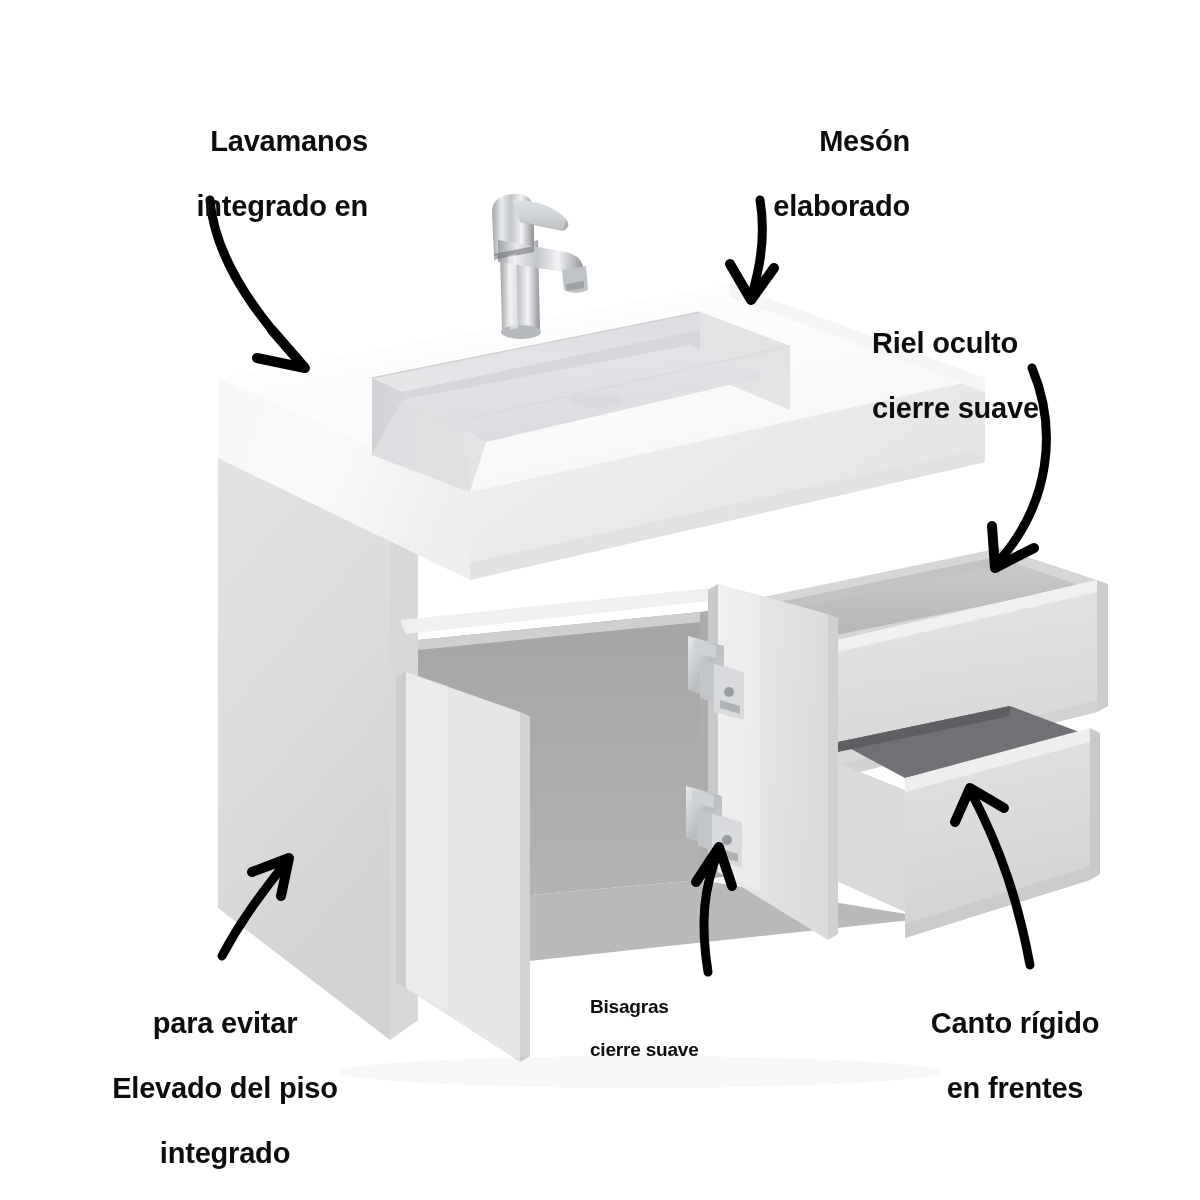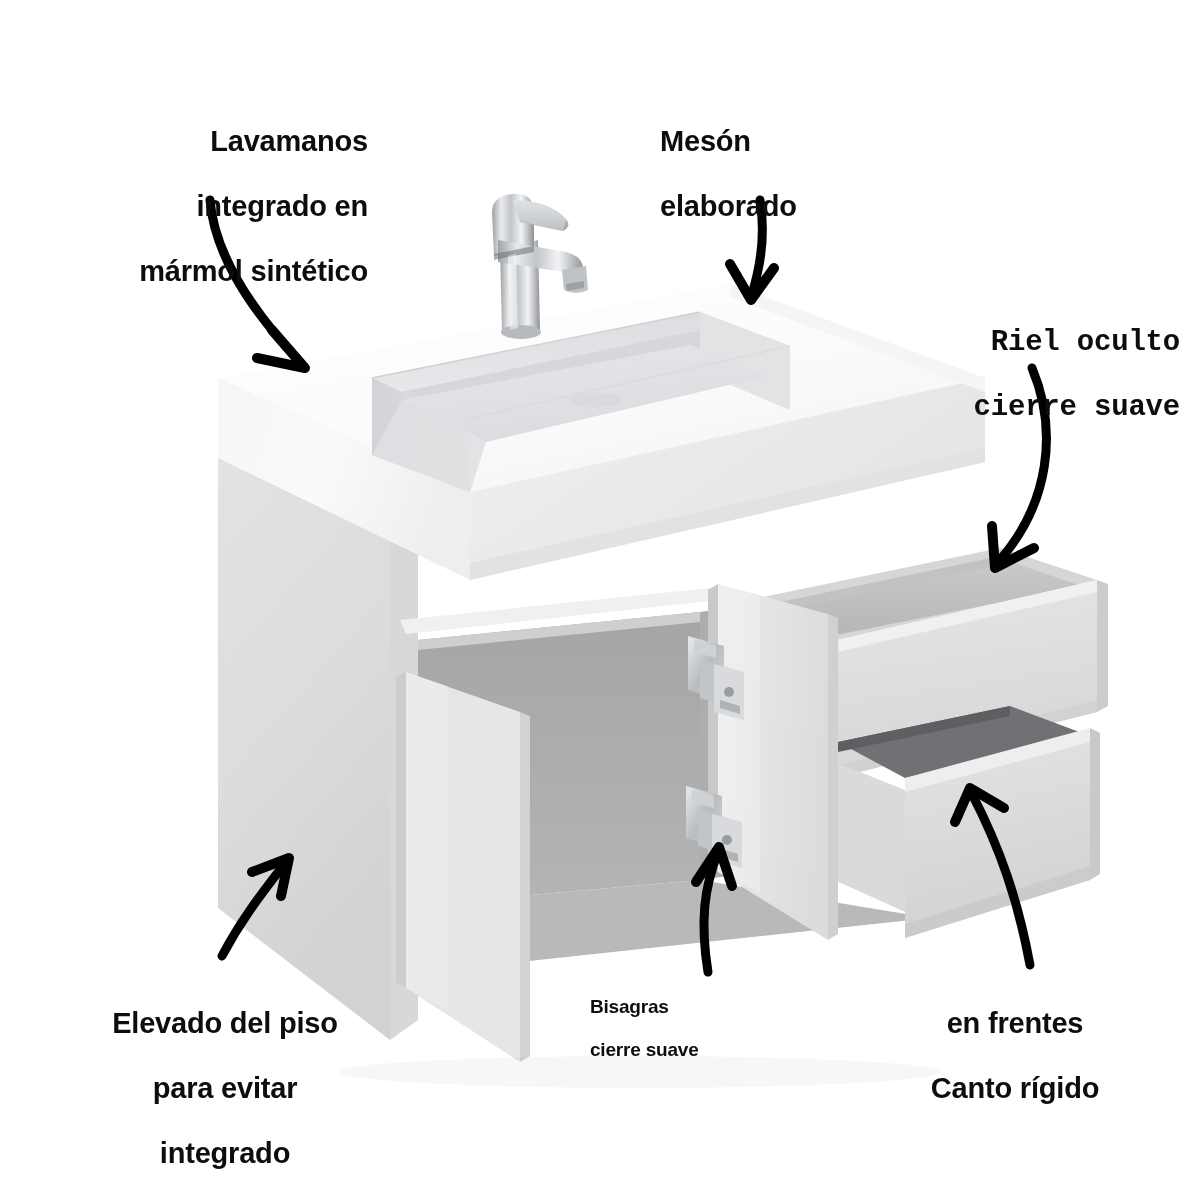--- a/index.html
+++ b/index.html
@@ -14,22 +14,22 @@
   
   #product{position:absolute;inset:0;}
   #product svg{position:absolute;top:0;left:0;width:1200px;height:1200px;}
 
   
   .callout{position:absolute;color:#0d0d0d;font-weight:700;
     line-height:1.12;letter-spacing:-0.2px;white-space:pre-line;}
   .callout .ln{display:block;}
 
   .c-lavamanos{left:68px;top:93px;width:300px;text-align:right;font-size:29px;}
-  .c-meson{left:660px;top:93px;width:250px;text-align:left;font-size:29px;}
-  .c-riel{left:908px;top:295px;width:272px;text-align:right;font-size:29px;font-family:Liberation Mono, monospace;}
+  .c-meson{left:660px;top:93px;width:250px;text-align:right;font-size:29px;}
+  .c-riel{left:872px;top:295px;width:272px;text-align:left;font-size:29px;}
   .c-elevado{left:60px;top:975px;width:330px;text-align:center;font-size:29px;}
   .c-bisagras{left:590px;top:975px;width:250px;text-align:left;font-size:19px;}
   .c-canto{left:890px;top:975px;width:250px;text-align:center;font-size:29px;}
 
   
   #arrows{position:absolute;inset:0;pointer-events:none;}
 </style>
 </head>
 <body style="background: rgb(255, 255, 255);">
 
@@ -280,42 +280,41 @@
 
         <path d="M1030,965 C1018,900 1000,848 972,794"></path>
         <path d="M955,822 L970,788 L1004,808" stroke-width="10"></path>
       </g>
     </svg>
   </div>
 
   <div class="callout c-lavamanos">
     <span class="ln">Lavamanos</span>
     <span class="ln">integrado en</span>
-    <span class="ln">mármol sintético</span>
   </div>
 
   <div class="callout c-meson">
     <span class="ln">Mesón</span>
     <span class="ln">elaborado</span>
   </div>
 
   <div class="callout c-riel">
     <span class="ln">Riel oculto</span>
     <span class="ln">cierre suave</span>
   </div>
 
   <div class="callout c-elevado">
+    <span class="ln">para evitar</span>
     <span class="ln">Elevado del piso</span>
-    <span class="ln">para evitar</span>
     <span class="ln">integrado</span>
   </div>
 
   <div class="callout c-bisagras">
     <span class="ln">Bisagras</span>
     <span class="ln">cierre suave</span>
   </div>
 
   <div class="callout c-canto">
+    <span class="ln">Canto rígido</span>
     <span class="ln">en frentes</span>
-    <span class="ln">Canto rígido</span>
   </div>
 
 </div>
 
 </body></html>

